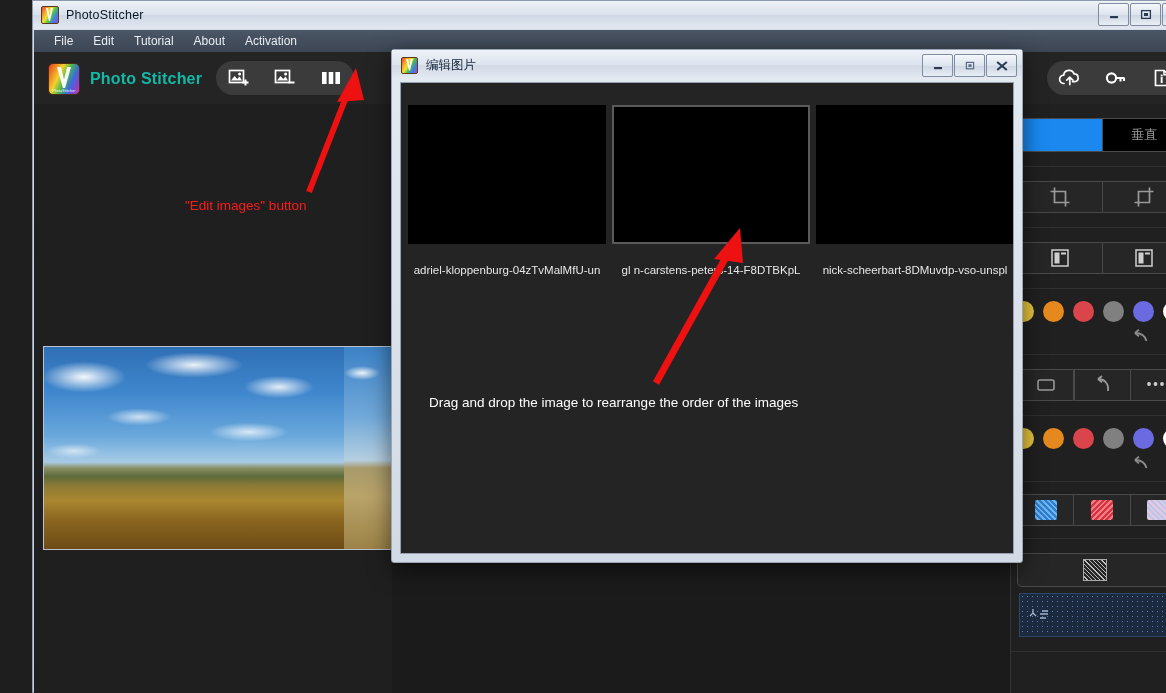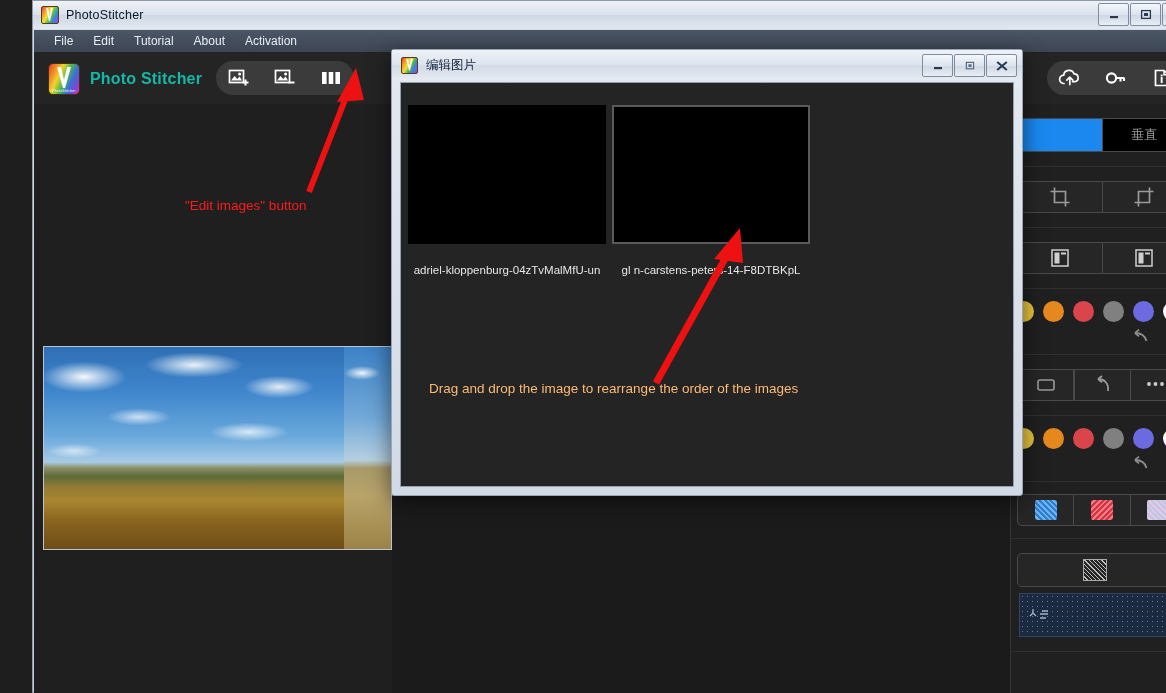--- a/index.html
+++ b/index.html
@@ -168,21 +168,21 @@
 
   .bluebox {
     margin: 6px 8px; height: 42px; background:#1c2a3f;
     background-image: radial-gradient(#5b7fae 0.8px, transparent 0.8px);
     background-size: 5px 5px; border:1px solid #2e4565; display:flex; align-items:center; padding-left:6px;
     color:#9fb4cf; font-size: 11px;
   }
 
   
   .dialog {
-    position:absolute; left: 358px; top: 48px; width: 632px; height: 447px;
+    position:absolute; left: 358px; top: 48px; width: 632px; height: 514px;
     background: linear-gradient(180deg,#e3e9f1 0%, #d2dae5 100%);
     border: 1px solid #9aa6b6; border-radius: 3px;
     box-shadow: 0 6px 22px rgba(0,0,0,.55);
     box-sizing: border-box;
   }
   .dlg-title {
     position:absolute; left:0; top:0; width:100%; height: 30px;
     background: linear-gradient(180deg,#eef2f8 0%, #dde4ee 48%, #d2dae6 52%, #e6ebf3 100%);
     display:flex; align-items:center;
   }
@@ -231,21 +231,21 @@
         #c4ac74 66%, #cdb377 78%, #b49a5d 90%, #9d8549 100%);
   }
   .t3 { background:
       radial-gradient(ellipse 56px 30px at 100px 60px, rgba(255,236,170,.95), rgba(255,170,60,.35) 55%, rgba(0,0,0,0) 78%),
       radial-gradient(ellipse 26px 12px at 100px 74px, rgba(40,20,25,.95), rgba(40,20,25,0) 75%),
       linear-gradient(180deg,#4a3040 0%, #6b3b38 16%, #9c5a35 32%, #c8813c 44%,
         #a8442c 58%, #6e2b24 68%, #141016 72%, #1b1822 86%, #242232 100%);
   }
 
   .dlg-note {
-    position:absolute; left: 28px; top: 298px; color:#fdba74; font-size: 13.5px;
+    position:absolute; left: 28px; top: 312px; color:#ffffff; font-size: 13.5px;
   }
 
   
   .anno-text { position:absolute; color:#ff1a1a; font-size: 13.5px; white-space:nowrap; }
   svg.arrow { position:absolute; overflow:visible; }
 </style>
 </head>
 <body>
 
 <div id="root">
@@ -525,20 +525,24 @@
       <div class="dlg-body">
         <div class="thumbs">
           <div class="thumb">
             <div class="img t1"></div>
             <div class="cap">adriel-kloppenburg-04zTvMalMfU-un</div>
           </div>
           <div class="thumb sel">
             <div class="img t2"></div>
             <div class="cap">gl n-carstens-peters-14-F8DTBKpL</div>
           </div>
+          <div class="thumb">
+            <div class="img t3"></div>
+            <div class="cap">nick-scheerbart-8DMuvdp-vso-unspl</div>
+          </div>
         </div>
 
         <div class="dlg-note">Drag and drop the image to rearrange the order of the images</div>
 
         <svg class="arrow" style="left:0; top:0; width:616px; height:600px;" viewBox="0 0 616 600">
           <path d="M255 300 L330 165" stroke="#ee1111" stroke-width="7" fill="none"></path>
           <path d="M339 145 L313 176 L342 180 Z" fill="#ee1111"></path>
         </svg>
       </div>
     </div>

